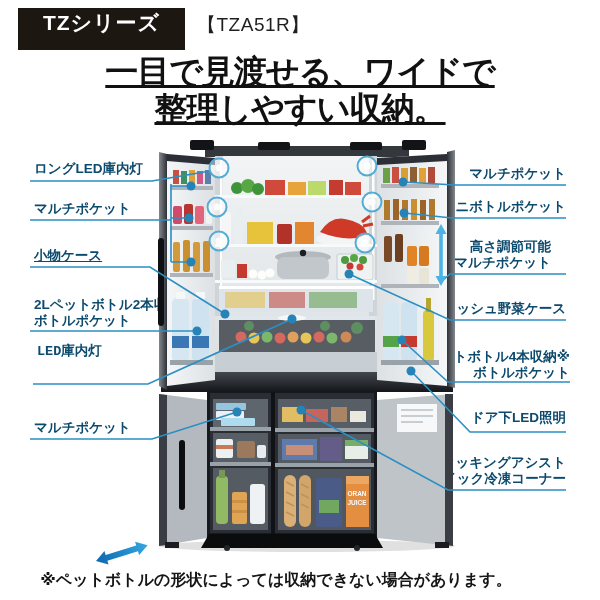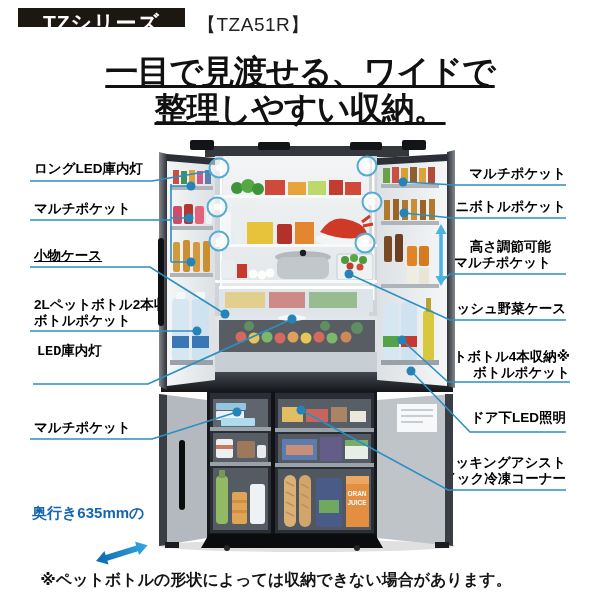--- a/index.html
+++ b/index.html
@@ -1,26 +1,26 @@
 <!DOCTYPE html>
 <html><head>
 <meta charset="utf-8">
 <style>
   html,body{margin:0;padding:0;}
   body{width:600px;height:600px;position:relative;background:#ffffff;overflow:hidden;
        font-family:"Liberation Sans","DejaVu Sans",sans-serif;}
   .abs{position:absolute;}
   
-  .badge{left:18px;top:8px;width:167px;height:19px;background:#1d1712;color:#fff;
+  .badge{left:18px;top:8px;width:167px;height:42px;background:#1d1712;color:#fff;
          font-size:21px;font-weight:bold;text-align:center;line-height:30px;letter-spacing:1px;}
   .model{left:197px;top:12px;font-size:19px;font-weight:400;color:#1f1f1f;letter-spacing:0.5px;}
   .headline{left:0;right:0;top:54px;text-align:center;font-size:33px;font-weight:bold;
             color:#111;line-height:1.12;letter-spacing:-1px;white-space:pre-line;text-decoration:underline;}
   
-  .co{position:absolute;font-size:13.5px;font-weight:bold;color:#000000;line-height:1.2;
+  .co{position:absolute;font-size:13.5px;font-weight:bold;color:#0c4a6e;line-height:1.2;
       white-space:pre-line;}
   .co.r{text-align:right;}
   
   .depth{left:32px;top:505px;color:#1478c2;font-weight:bold;line-height:1.1;}
   .depth .d1{font-size:15px;display:block;color:#1566b0;}
   .depth .d2{font-size:20px;display:block;letter-spacing:1px;color:#1582c8;}
   .footnote{left:0;top:570px;width:552px;text-align:center;font-size:16px;font-weight:bold;color:#151515;}
   svg{display:block;}
   .overlay{left:0;top:0;z-index:5;pointer-events:none;}
   .art{left:157px;top:140px;z-index:1;}
@@ -400,16 +400,15 @@
 <div class="co r" style="right:49px;top:239px;margin-left:11px;">高さ調節可能
 マルチポケット</div>
 <div class="co r" style="right:34px;top:301px;">フレッシュ野菜ケース</div>
 <div class="co r" style="right:30px;top:349px;">2Lペットボトル4本収納※
 ボトルポケット</div>
 <div class="co r" style="right:34px;top:410px;">ドア下LED照明</div>
 <div class="co r" style="right:34px;top:455px;">クッキングアシスト
 クイック冷凍コーナー</div>
 
 <div class="abs depth">
-  <span class="d1">奥行き635mmの</span>
 </div>
 
 <div class="abs footnote">※ペットボトルの形状によっては収納できない場合があります。</div>
 
 </body></html>

